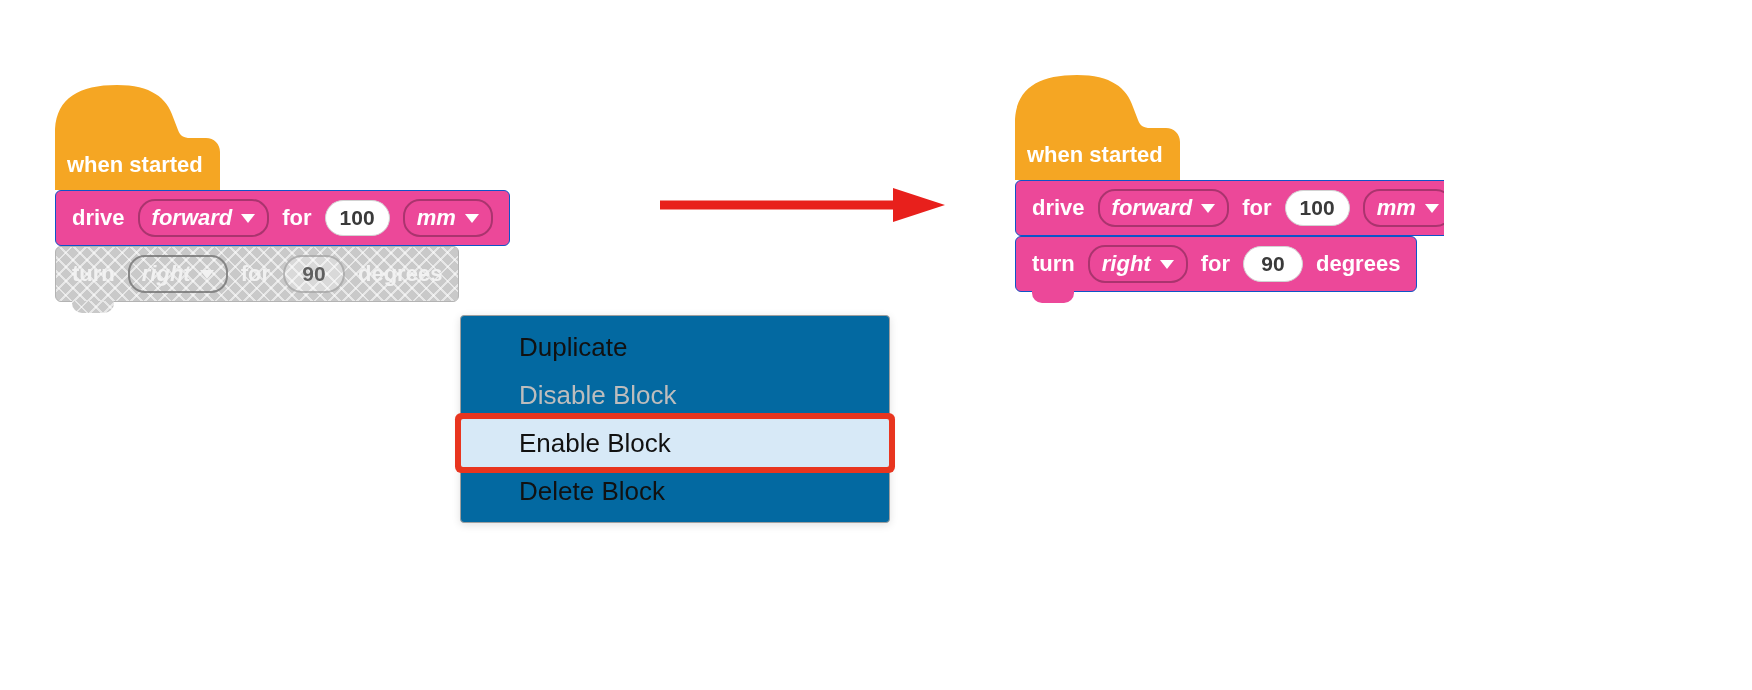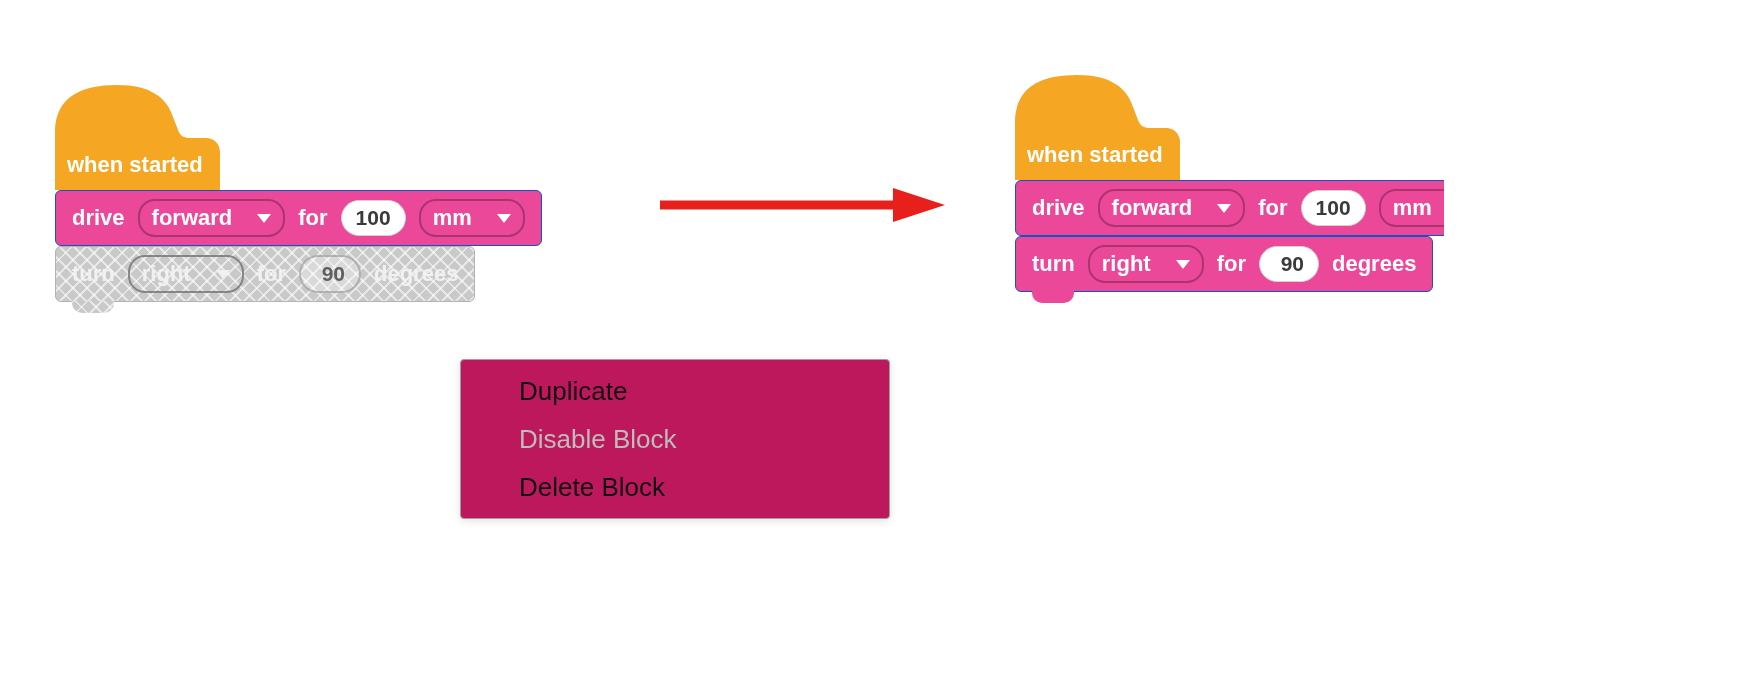--- a/index.html
+++ b/index.html
@@ -29,44 +29,43 @@
       repeating-linear-gradient(45deg, rgba(255,255,255,.55) 0px, rgba(255,255,255,.55) 2px, transparent 2px, transparent 10px),
       repeating-linear-gradient(135deg, rgba(255,255,255,.55) 0px, rgba(255,255,255,.55) 2px, transparent 2px, transparent 10px);
     border:1px solid #b3b3b3;color:#f1f1f1;
   }
   .block.has-tab::after{
     content:"";position:absolute;left:16px;bottom:-12px;width:42px;height:12px;
     background:inherit;border-radius:0 0 10px 10px;
   }
 
   .pill{
-    display:inline-flex;align-items:center;gap:25px;padding:4px 12px;
-    border-radius:17px;border:2px solid rgba(0,0,0,0.28);cursor:pointer;
+    display:inline-flex;align-items:center;gap:9px;padding:4px 12px;
+    border-radius:17px;border:2px solid rgba(0,0,0,0.28);cursor:pointer;font-style:italic;
   }
   .block.disabled .pill{border-color:rgba(120,120,120,0.85);}
   .tri{
     width:0;height:0;border-left:7px solid transparent;
     border-right:7px solid transparent;border-top:9px solid currentColor;
   }
   .oval{
     display:inline-block;background:#ffffff;color:#3a3a3a;border:1px solid #d2d2d2;
     border-radius:999px;padding:5px 14px;font-size:21px;font-weight:bold;
-    min-width:30px;text-align:right;
+    min-width:30px;text-align:center;
   }
   .block.disabled .oval{
     background:rgba(255,255,255,0.30);border:2px solid rgba(150,150,150,0.65);
     color:#5f5f5f;
   }
 
   
   .menu{
-    position:absolute;left:460px;top:315px;width:428px;background:#be185d;
+    position:absolute;left:460px;top:315px;width:428px;background:#0369a1;
     border:1px solid #9f9f9f;border-radius:4px;padding:7px 0;
     box-shadow:0 2px 8px rgba(0,0,0,0.12);
-    margin-top:44px;
   }
   .menu-item{
     height:48px;line-height:48px;padding-left:58px;font-size:26px;color:#111111;
     cursor:pointer;
   }
   .menu-item.disabled{color:#bdbdbd;cursor:default;}
   .menu-item.selected{
     position:relative;z-index:1;background:#d7e9f7;
     box-shadow:0 0 0 6px #e8351f;border-radius:2px;
   }
@@ -107,20 +106,21 @@
       <span class="tri"></span>
     </span>
     <span>for</span>
     <span class="oval">90</span>
     <span>degrees</span>
   </div>
 
   <div class="menu">
     <div class="menu-item">Duplicate</div>
     <div class="menu-item disabled">Disable Block</div>
+    <div class="menu-item selected">Enable Block</div>
     <div class="menu-item">Delete Block</div>
   </div>
 
   <svg class="arrow" width="295" height="40" viewBox="0 0 295 40">
     <line x1="5" y1="20" x2="238" y2="20" stroke="#E8201C" stroke-width="9"></line>
     <polygon points="238,3 290,20 238,37" fill="#E8201C"></polygon>
   </svg>
 
   <div class="hat" style="left:1015px;top:75px;">
     <svg width="165" height="105" viewBox="0 0 165 105">

